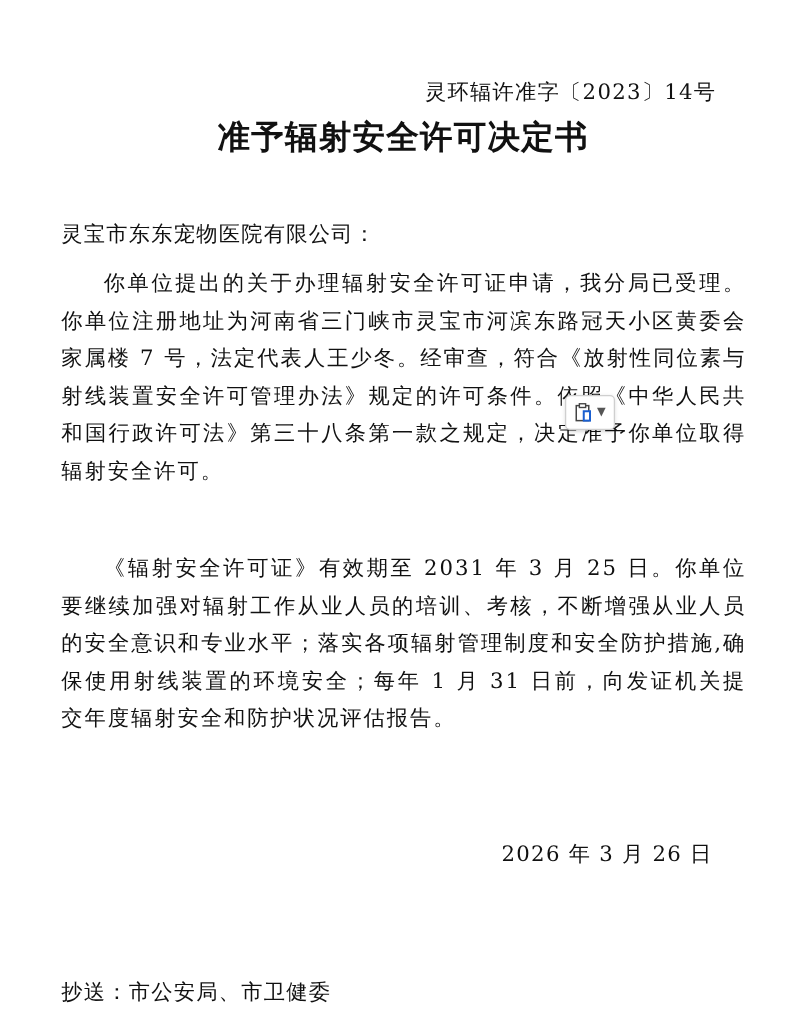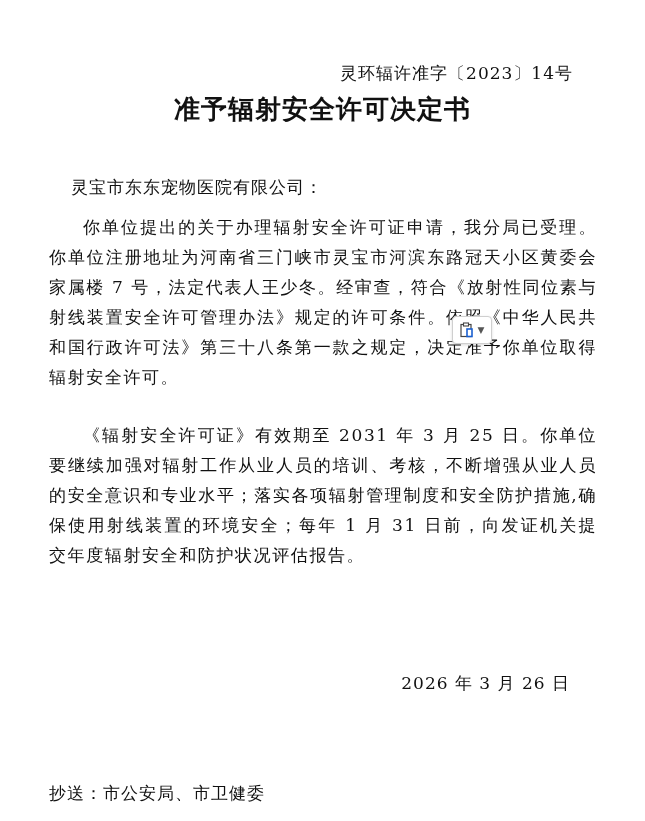--- a/index.html
+++ b/index.html
@@ -3,24 +3,24 @@
 <meta charset="utf-8">
 <style>
   html, body { margin: 0; padding: 0; }
   body {
     width: 645px; height: 821px; background: #ffffff; position: relative; overflow: hidden;
     font-family: "DejaVu Serif", "Liberation Serif", serif; color: #111111;
   }
   .doc-number { position: absolute; right: 72px; top: 62px; font-size: 17px; letter-spacing: 1px; }
   .doc-title { position: absolute; left: 0; width: 645px; top: 92px; text-align: center; font-size: 26px; font-weight: bold; letter-spacing: 1px; }
   .body-text { position: absolute; left: 49px; width: 548px; font-size: 17px; line-height: 30px; text-align: justify; }
-  .addressee { position: absolute; left: 49px; top: 176px; font-size: 17px; letter-spacing: 1px; margin-left: 22px; }
+  .addressee { position: absolute; left: 49px; top: 176px; font-size: 17px; letter-spacing: 1px; }
   .para { text-indent: 2em; margin: 0; letter-spacing: 1.6px; }
   .p1 { top: 212px; }
-  .p2 { top: 420px; }
+  .p2 { top: 440px; }
   .date { position: absolute; right: 75px; top: 672px; font-size: 17px; letter-spacing: 1px; }
   .cc { position: absolute; left: 49px; top: 782px; font-size: 17px; letter-spacing: 1px; font-family: Liberation Mono, monospace; }
   .paste-widget {
     position: absolute; left: 452px; top: 316px; width: 38px; height: 26px;
     border: 1px solid #cfcfcf; border-radius: 4px; background: #fff;
     box-shadow: 0 1px 3px rgba(0,0,0,0.15); display: flex; align-items: center; justify-content: center; gap: 4px;
   }
   .paste-widget svg { display: block; }
   .chev { font-size: 9px; color: #555; font-family: "DejaVu Sans", sans-serif; }
 </style>

